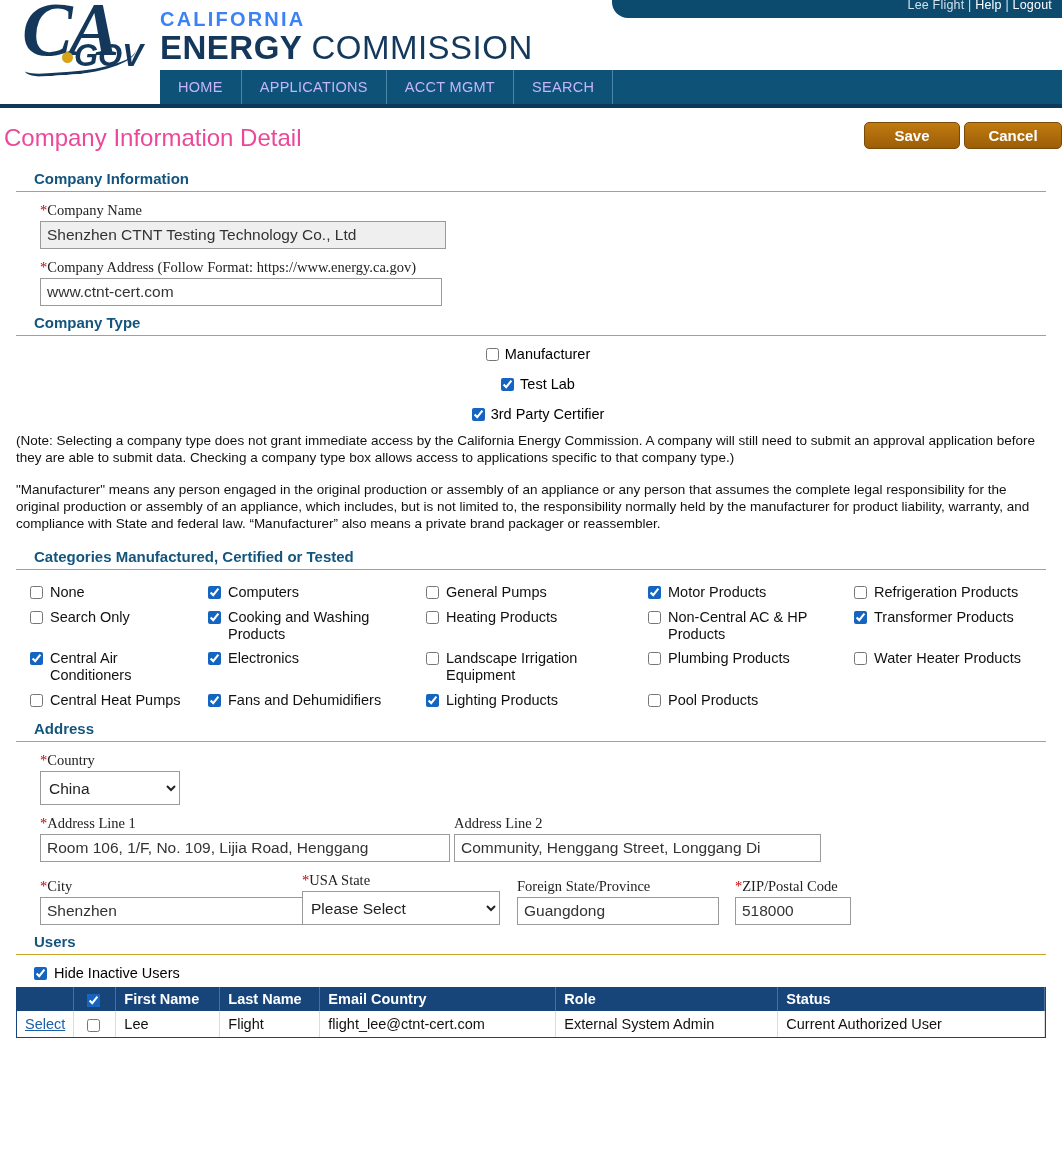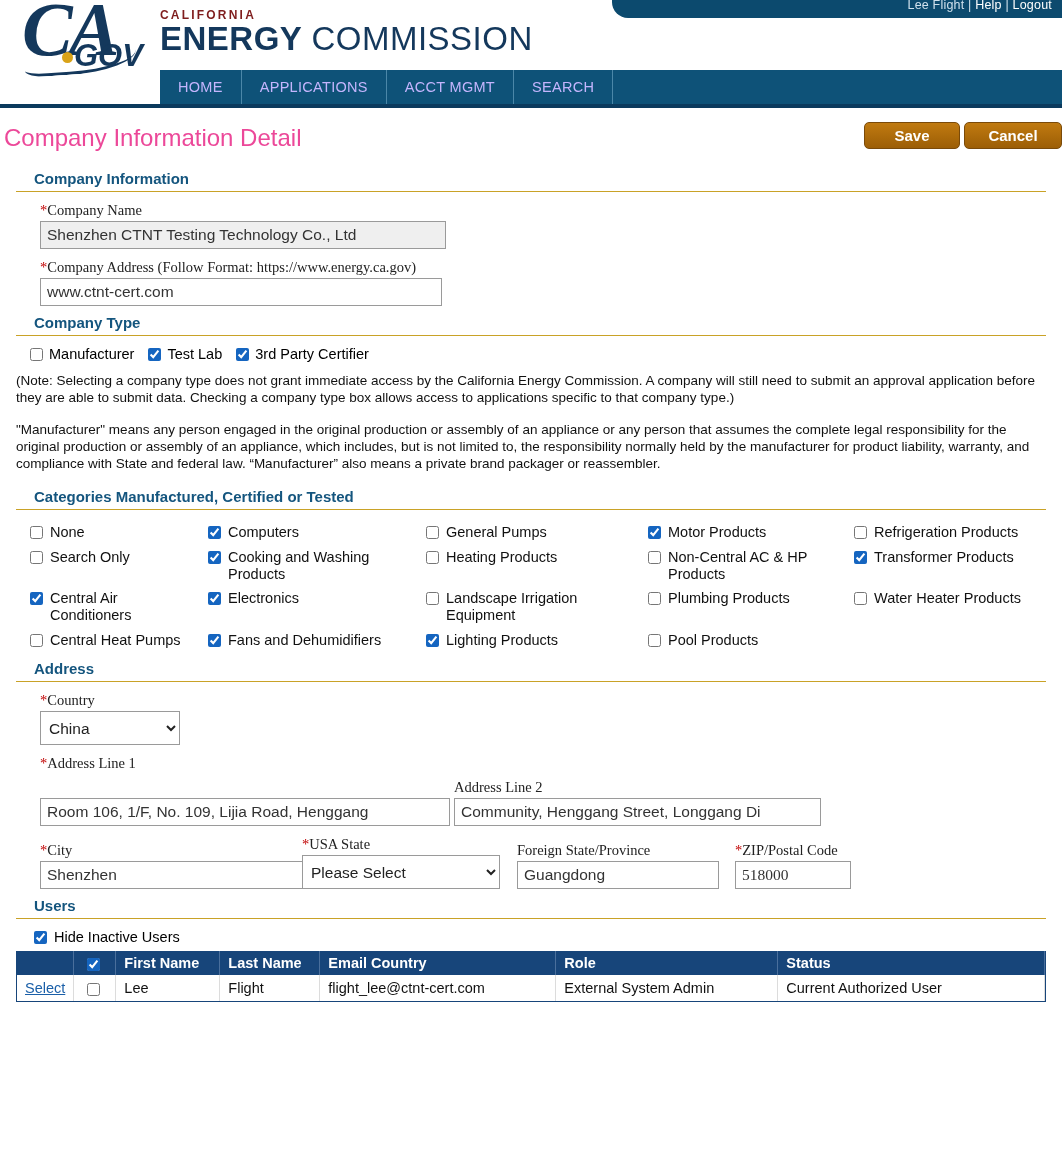--- a/index.html
+++ b/index.html
@@ -62,22 +62,22 @@
     position: absolute; left: 2px; top: 46px;
     width: 112px; height: 34px;
     border-bottom: 3px solid #14385c;
     border-radius: 0 0 60% 20%;
     transform: rotate(-4deg);
   }
   .brand {
     position: absolute; left: 160px; top: 8px;
   }
   .brand .l1 {
-    font-size: 12px; letter-spacing: 2.2px;
-    color: #7f1d1d; font-weight: 700;
+    font-size: 20px; letter-spacing: 2.2px;
+    color: #3b82f6; font-weight: 700;
   }
   .brand .l2 {
     font-size: 33px; letter-spacing: .5px;
     color: #14385c; font-weight: 700; margin-top: -2px;
   }
   .brand .l2 .thin { font-weight: 400; }
   .navbar {
     position: absolute; left: 160px; top: 70px; right: 0; height: 34px;
     background: #0e5278;
     display: flex; align-items: stretch;
@@ -145,20 +145,21 @@
   }
   input[type=checkbox] {
     width: 13px; height: 13px; margin: 0 3px 0 0;
     accent-color: #1565c0;
     vertical-align: middle;
   }
   .type-row {
     display: flex; align-items: center; gap: 14px;
     padding-left: 14px; margin-bottom: 2px;
     font-size: 14.5px;
+    flex-direction: column;
   }
   .type-row label { display: flex; align-items: center; gap: 3px; cursor: pointer; }
 
   
   .cats {
     display: grid;
     grid-template-columns: 178px 218px 222px 206px 1fr;
     column-gap: 0px;
     row-gap: 0px;
     padding-left: 14px;
@@ -390,21 +391,21 @@
   </div>
   <select class="sel indent" style="width:140px;">
     <option>China</option>
   </select>
 
   <div class="addr-row" style="margin-top:10px;">
     <div style="width:434px;">
       <div class="field-label">
         <span class="req">*</span><span>Address Line 1</span>
       </div>
-      <input class="txt indent" style="width: 410px; margin-top: 24px;" value="Room 106, 1/F, No. 109, Lijia Road, Henggang">
+      <input class="txt indent" style="width: 410px;" value="Room 106, 1/F, No. 109, Lijia Road, Henggang">
     </div>
     <div>
       <div class="field-label" style="padding-left:4px;">Address Line 2</div>
       <input class="txt" style="width: 367px; margin-left: 4px;" value="Community, Henggang Street, Longgang Di">
     </div>
   </div>
 
   <div class="addr-row" style="margin-top:10px;">
     <div style="width:282px;">
       <div class="field-label">
@@ -421,21 +422,21 @@
       </select>
     </div>
     <div style="width:218px;">
       <div class="field-label" style="padding-left:4px;">Foreign State/Province</div>
       <input class="txt" style="width: 202px; margin-left: 4px;" value="Guangdong">
     </div>
     <div>
       <div class="field-label" style="padding-left:4px;">
         <span class="req">*</span><span>ZIP/Postal Code</span>
       </div>
-      <input class="txt" style="width: 116px; margin-left: 4px; font-family: Liberation Serif, serif;" value="518000">
+      <input class="txt" style="width: 116px; margin-left: 4px;" value="518000">
     </div>
   </div>
 
   
   <div class="section-title" style="margin-top:8px;">Users</div>
 </div>
 
 <div class="users-head">
   <label style="display:flex;align-items:center;gap:4px;cursor:pointer;">
     <input type="checkbox" checked="" style="">

